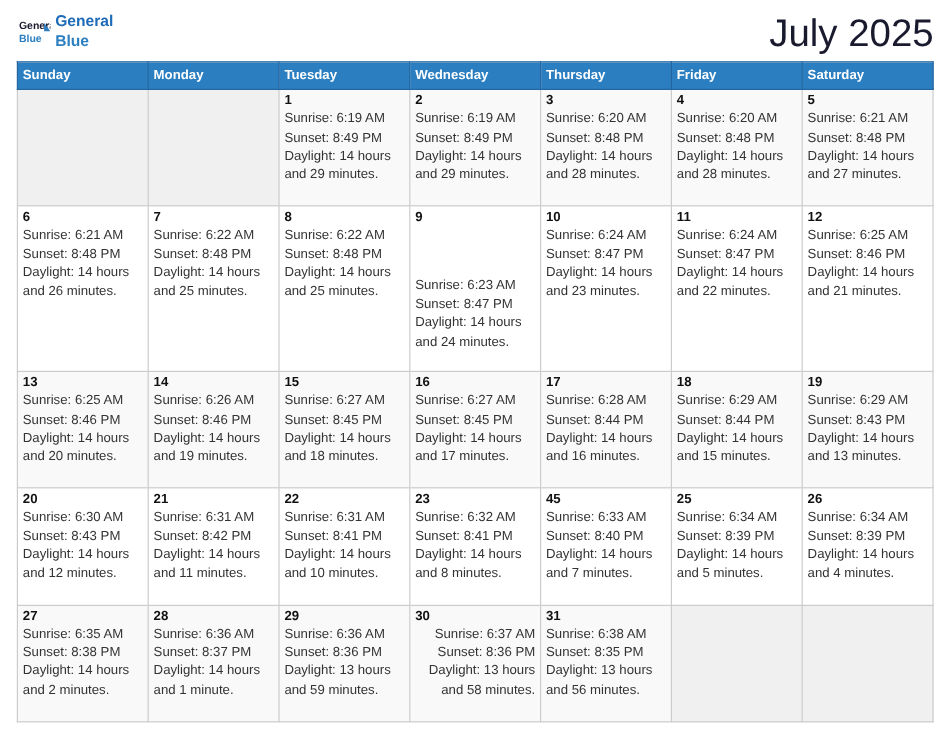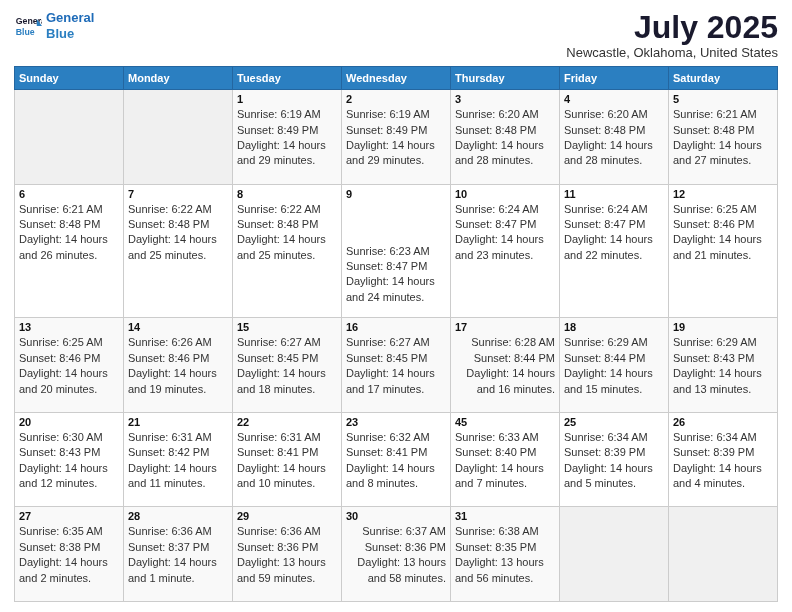--- a/index.html
+++ b/index.html
@@ -39,21 +39,21 @@
     }
     .logo-icon {
       width: 28px;
       height: 28px;
     }
     .title-block {
       text-align: right;
     }
     .month-title {
       font-size: 32px;
-      font-weight: bold;
+      font-weight: normal;
       color: #1a1a2e;
       line-height: 1.1;
     }
     .location {
       font-size: 13px;
       color: #333;
     }
     .calendar {
       flex: 1;
       border: 1px solid #ccc;
@@ -115,21 +115,20 @@
         <polygon points="26,8 32,16 26,16" fill="#2b7fc1"></polygon>
       </svg>
       <div>
         <div class="logo-text">
           <span>General</span><br><span style="color:#2b7fc1">Blue</span>
         </div>
       </div>
     </div>
     <div class="title-block">
       <div class="month-title">July 2025</div>
-      <div class="location">Newcastle, Oklahoma, United States</div>
     </div>
   </div>
 
   <table class="calendar">
     <thead>
       <tr>
       <th>Sunday</th>
           <th>Monday</th>
           <th>Tuesday</th>
           <th>Wednesday</th>
@@ -237,21 +236,21 @@
 Daylight: 14 hours and 18 minutes.</div>
           </td>
           <td>
             <span class="day-num">16</span>
             <div class="day-info" style="white-space: pre-line;">Sunrise: 6:27 AM
 Sunset: 8:45 PM
 Daylight: 14 hours and 17 minutes.</div>
           </td>
           <td>
             <span class="day-num">17</span>
-            <div class="day-info" style="white-space: pre-line; text-align: right;">Sunrise: 6:28 AM
+            <div class="day-info" style="white-space: pre-line;">Sunrise: 6:28 AM
 Sunset: 8:44 PM
 Daylight: 14 hours and 16 minutes.</div>
           </td>
           <td>
             <span class="day-num">18</span>
             <div class="day-info" style="white-space: pre-line;">Sunrise: 6:29 AM
 Sunset: 8:44 PM
 Daylight: 14 hours and 15 minutes.</div>
           </td>
           <td>

